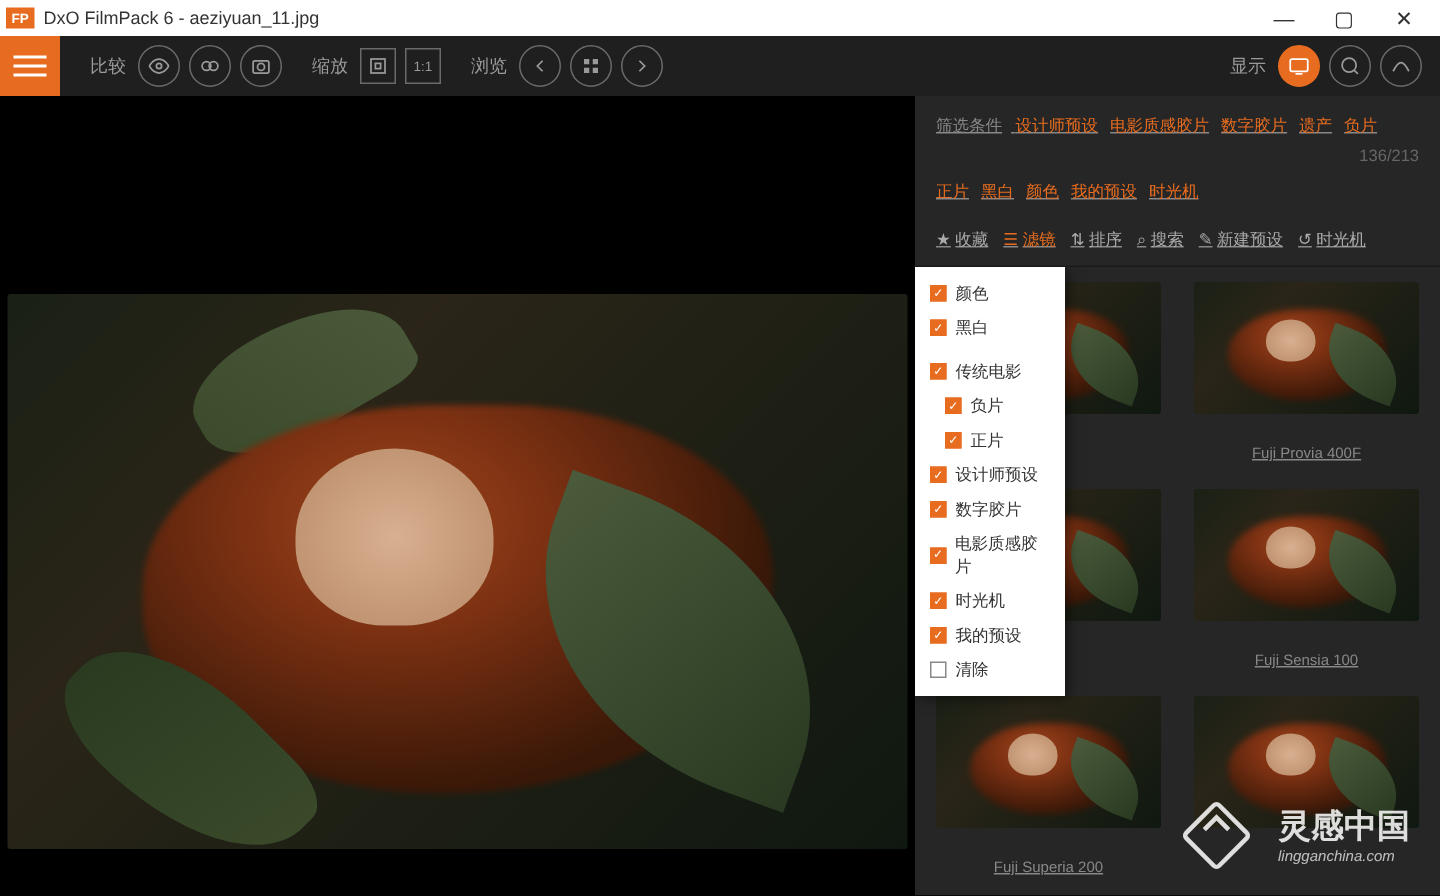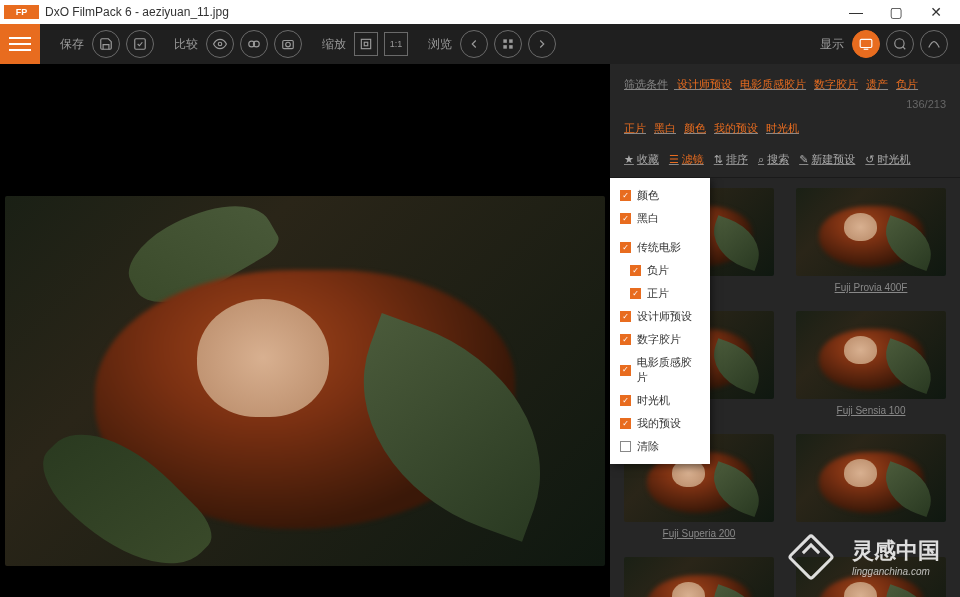--- a/index.html
+++ b/index.html
@@ -1,20 +1,20 @@
 <!DOCTYPE html>
 <html><head>
 <meta charset="utf-8">
 <style>
 * { margin: 0; padding: 0; box-sizing: border-box; font-family: "Microsoft YaHei", Arial, sans-serif; }
 body { background: #000; width: 960px; height: 597px; overflow: hidden; user-select: none; }
 
 
 .titlebar { height: 24px; background: #fff; display: flex; align-items: center; padding: 0 4px; font-size: 12px; color: #333; }
-.titlebar .app-icon { width: 35px; height: 14px; background: #e86c1f; margin-right: 6px; display: flex; align-items: center; justify-content: center; color: #fff; font-size: 9px; font-weight: bold; }
+.titlebar .app-icon { width: 19px; height: 14px; background: #e86c1f; margin-right: 6px; display: flex; align-items: center; justify-content: center; color: #fff; font-size: 9px; font-weight: bold; }
 .titlebar .title { flex: 1; }
 .titlebar .win-btn { width: 40px; height: 24px; display: flex; align-items: center; justify-content: center; color: #333; font-size: 14px; }
 
 
 .toolbar { height: 40px; background: #1f1f1f; display: flex; align-items: center; color: #9a9a9a; font-size: 12px; }
 .hamburger { width: 40px; height: 40px; background: #e86c1f; display: flex; flex-direction: column; justify-content: center; align-items: center; gap: 4px; }
 .hamburger span { width: 22px; height: 2px; background: #fff; }
 .tool-group { display: flex; align-items: center; gap: 6px; margin-left: 20px; }
 .tool-label { margin-right: 2px; }
 .tool-btn { width: 28px; height: 28px; border: 1.5px solid #6a6a6a; border-radius: 50%; display: flex; align-items: center; justify-content: center; color: #9a9a9a; }
@@ -39,21 +39,21 @@
 .filter-tags .label { color: #888; margin-right: 6px; }
 .filter-tags .tag { color: #e86c1f; margin-right: 8px; cursor: pointer; }
 .filter-tags .count { float: right; color: #666; }
 .tag-row2 { padding: 0 14px 8px; }
 .toolbar2 { padding: 6px 14px 10px; display: flex; align-items: center; gap: 10px; color: #aaa; border-bottom: 1px solid #1a1a1a; }
 .toolbar2 .item { display: inline-flex; align-items: center; gap: 3px; cursor: pointer; }
 .toolbar2 .item.active { color: #e86c1f; }
 
 .presets-area { flex: 1; position: relative; overflow: hidden; padding: 10px; }
 .grid { display: grid; grid-template-columns: 1fr 1fr; gap: 18px 14px; }
-.preset { display: flex; flex-direction: column; align-items: center; gap: 6px; }
+.preset { display: flex; flex-direction: column; align-items: center; gap: 21px; }
 .thumb { width: 150px; height: 88px; background: linear-gradient(135deg, #1a2015 0%, #2a2518 30%, #0f1810 100%); border-radius: 2px; position: relative; overflow: hidden; }
 .thumb .hair { top: 20%; left: 15%; width: 70%; height: 70%; }
 .thumb .face { top: 28%; left: 32%; width: 22%; height: 32%; }
 .thumb .leaf1 { top: 40%; right: 8%; width: 35%; height: 45%; }
 .preset-name { font-size: 10px; color: #888; }
 
 
 .dropdown { position: absolute; top: 0; left: 0; width: 100px; background: #fff; box-shadow: 2px 2px 8px rgba(0,0,0,0.5); padding: 6px 0; z-index: 10; }
 .dd-item { padding: 4px 10px; display: flex; align-items: center; gap: 6px; font-size: 11px; color: #333; cursor: pointer; }
 .dd-item.indent { padding-left: 20px; }
@@ -79,35 +79,20 @@
   <div class="win-btn">✕</div>
 </div>
 
 <div class="toolbar">
   <div class="hamburger">
       <span></span>
       <span></span>
       <span></span>
     </div>
 
-  <div class="tool-group">
-    <span class="tool-label">保存</span>
-    <div class="tool-btn">
-        <svg viewBox="0 0 24 24" fill="none" stroke="currentColor" stroke-width="2">
-          <path d="M19 21H5a2 2 0 01-2-2V5a2 2 0 012-2h11l5 5v11a2 2 0 01-2 2z"></path>
-          <polyline points="17 21 17 13 7 13 7 21"></polyline>
-        </svg>
-      </div>
-    <div class="tool-btn">
-        <svg viewBox="0 0 24 24" fill="none" stroke="currentColor" stroke-width="2">
-          <rect x="3" y="3" width="18" height="18" rx="2"></rect>
-          <path d="M8 12l3 3 5-6"></path>
-        </svg>
-      </div>
-  </div>
 
   <div class="tool-group">
     <span class="tool-label">比较</span>
     <div class="tool-btn">
         <svg viewBox="0 0 24 24" fill="none" stroke="currentColor" stroke-width="2">
           <path d="M1 12s4-8 11-8 11 8 11 8-4 8-11 8-11-8-11-8z"></path>
           <circle cx="12" cy="12" r="3"></circle>
         </svg>
       </div>
     <div class="tool-btn">

